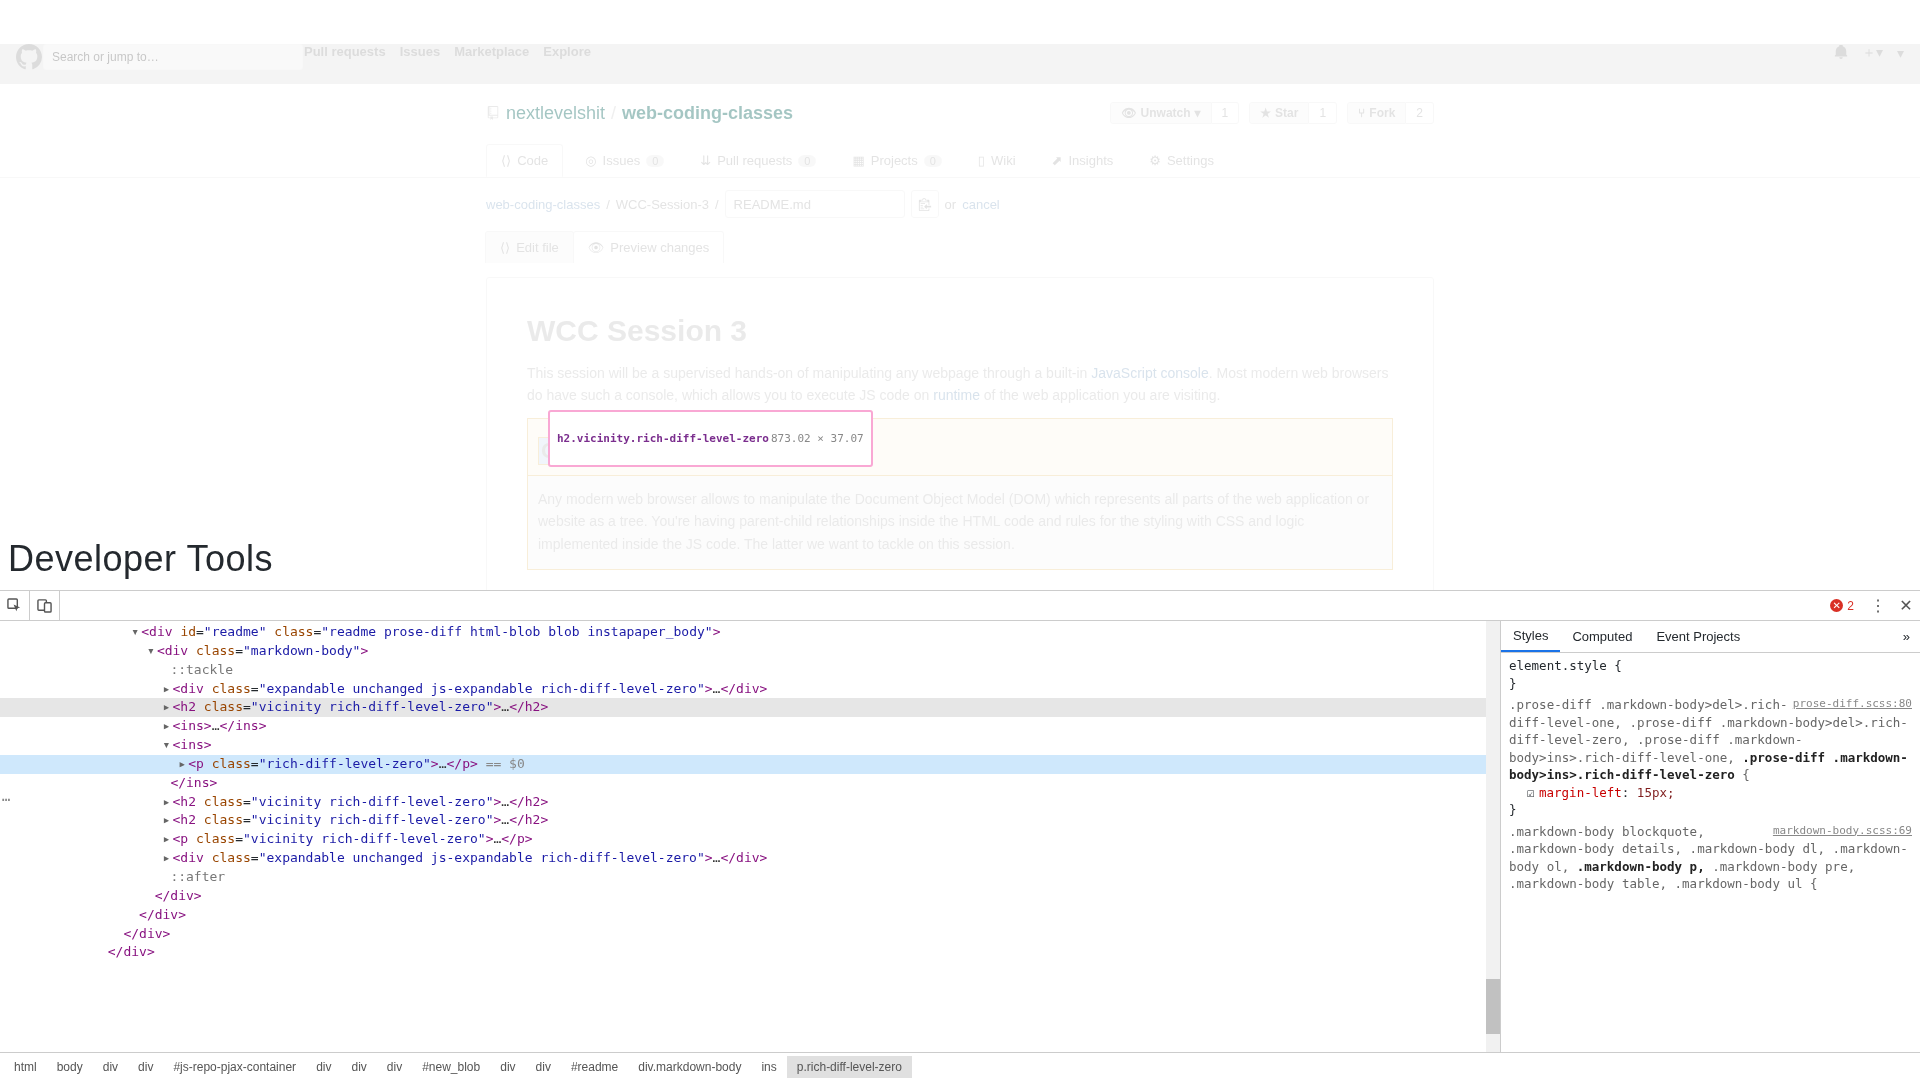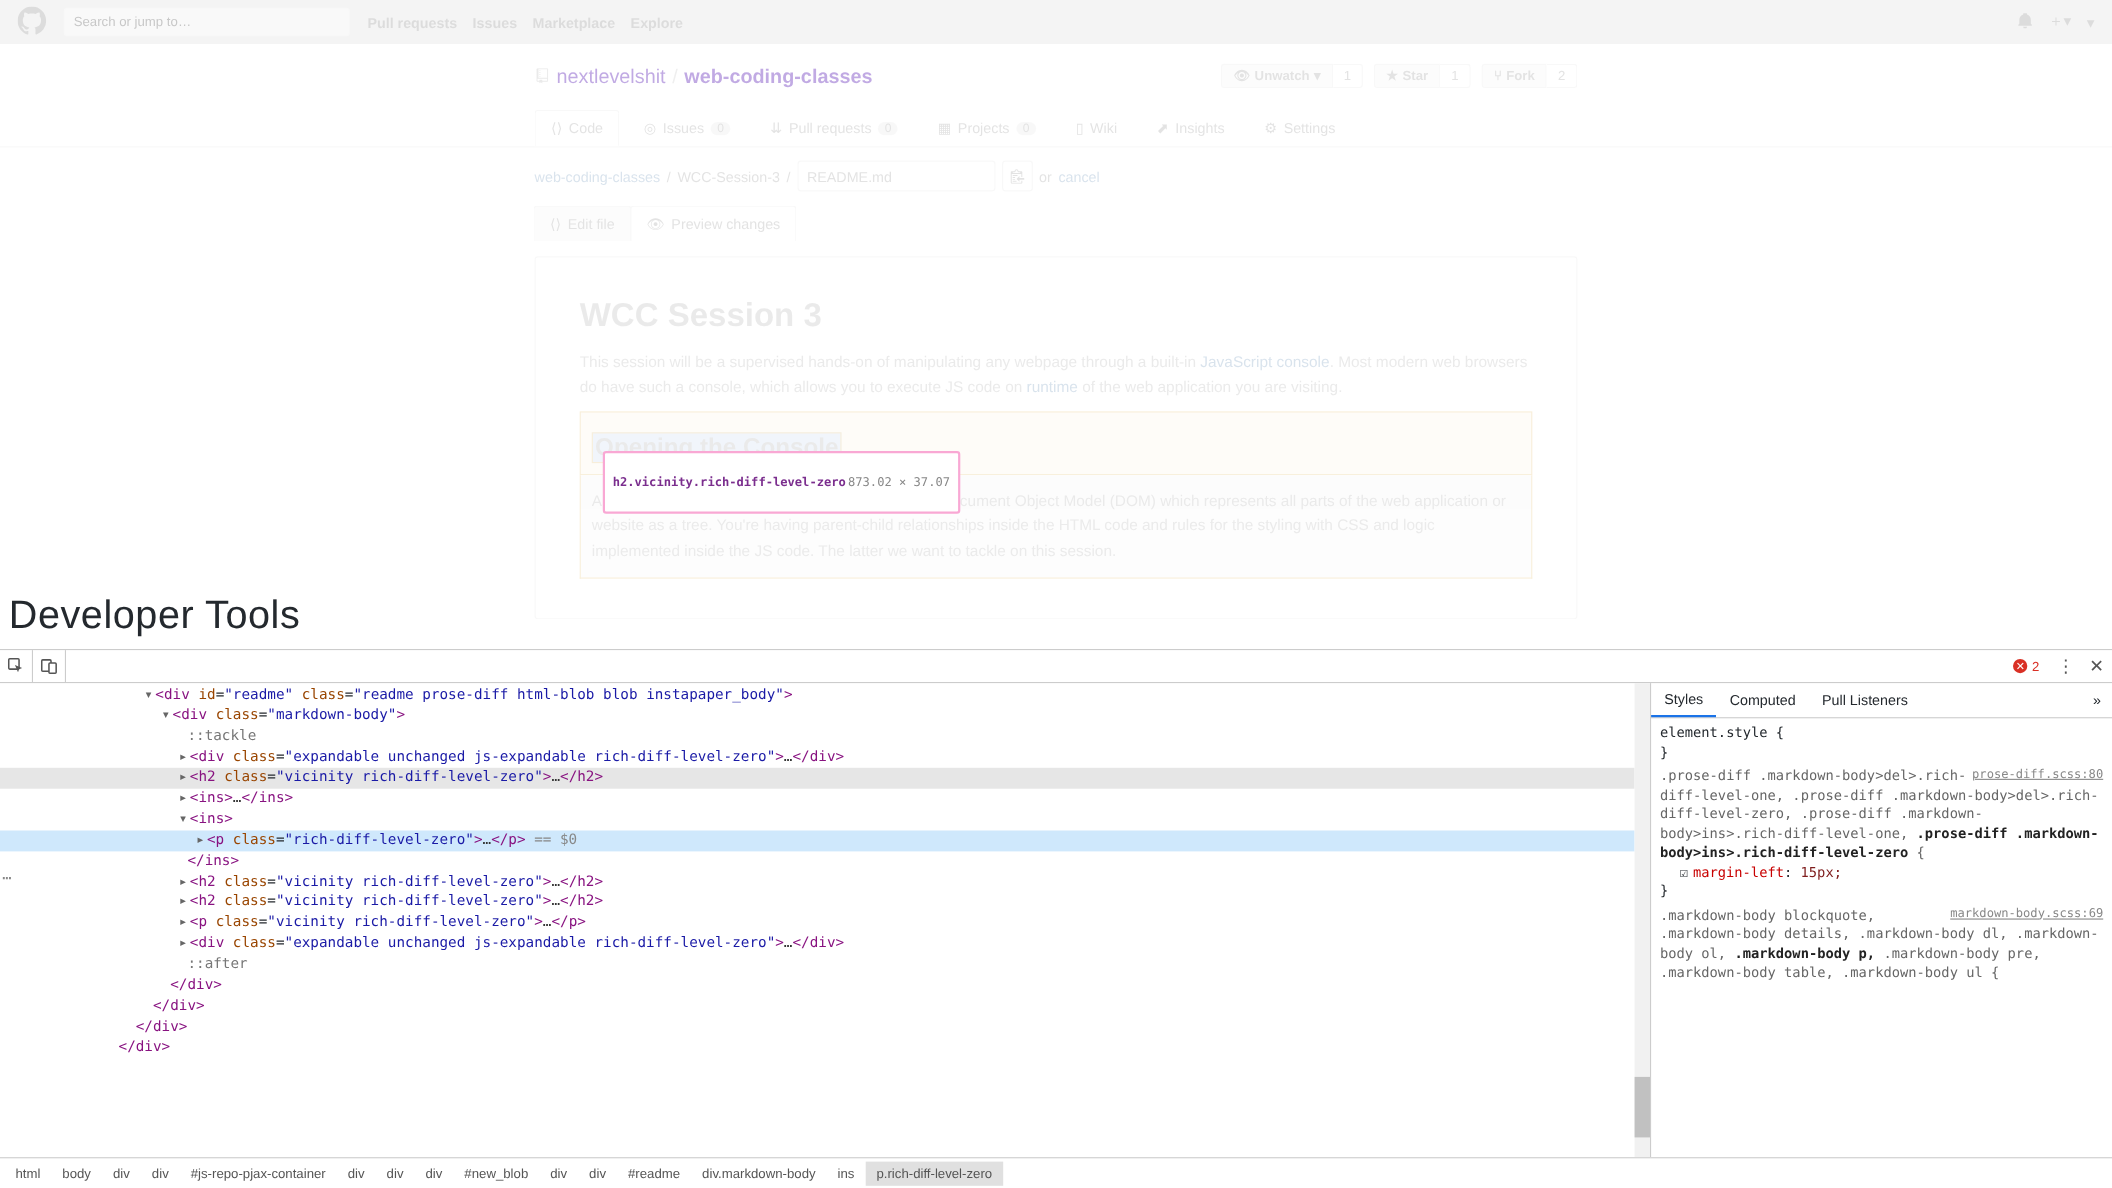--- a/index.html
+++ b/index.html
@@ -2,32 +2,32 @@
 <html><head>
 <meta charset="utf-8">
 <style>
 * { box-sizing: border-box; margin: 0; padding: 0; }
 body { font-family: -apple-system, BlinkMacSystemFont, "Segoe UI", Helvetica, Arial, sans-serif; font-size: 14px; background: #fff; color: #24292e; overflow: hidden; }
 
 
 .page-dim { opacity: 0.4; filter: grayscale(20%); }
 
 
-.gh-header { background: #e5e5e5; height: 40px; display: flex; align-items: center; padding: 0 16px; gap: 16px; font-size: 13px; color: #aaa; }
+.gh-header { background: #e5e5e5; height: 40px; display: flex; align-items: flex-start; padding: 0 16px; gap: 1px; font-size: 13px; color: #aaa; margin-top: 44px; }
 .gh-logo svg { width: 26px; height: 26px; fill: #aaa; }
 .gh-search { background: rgba(255,255,255,0.5); border: 1px solid #eee; border-radius: 3px; padding: 4px 8px; width: 260px; height: 26px; font-size: 12px; color: #888; }
 .gh-nav { display: flex; gap: 14px; font-weight: 600; }
 .gh-nav span { cursor: pointer; }
 .gh-right { margin-left: auto; display: flex; gap: 14px; align-items: center; font-size: 14px; }
 .gh-right svg { width: 14px; height: 14px; fill: #aaa; }
 
 
 .repo-head { max-width: 980px; margin: 0 auto; padding: 18px 16px 0; }
 .repo-title { display: flex; align-items: center; gap: 6px; font-size: 18px; color: #d8d8d8; }
-.repo-title .owner, .repo-title .name { color: #6d28d9; }
+.repo-title .owner, .repo-title .name { color: #0f766e; }
 .repo-title .name { font-weight: 600; }
 .repo-actions { margin-left: auto; display: flex; gap: 10px; font-size: 12px; }
 .repo-btn-group { display: flex; }
 .repo-btn { border: 1px solid #eee; background: #fafafa; padding: 3px 10px; border-radius: 3px 0 0 3px; color: #bbb; font-weight: 600; display: flex; align-items: center; gap: 4px; }
 .repo-count { border: 1px solid #eee; border-left: none; padding: 3px 10px; border-radius: 0 3px 3px 0; background: #fff; color: #bbb; }
 
 .repo-tabs { display: flex; gap: 8px; margin-top: 20px; font-size: 13px; color: #bbb; }
 .repo-tab { padding: 8px 14px; display: flex; align-items: center; gap: 6px; }
 .repo-tab.active { border: 1px solid #eee; border-bottom-color: #fff; border-radius: 3px 3px 0 0; }
 .counter { background: #f0f0f0; border-radius: 8px; padding: 0 6px; font-size: 11px; }
@@ -265,21 +265,21 @@
 <div class="dl">             <span class="t">&lt;/div&gt;</span></div>
     </div>
     <div class="dt-scroll-v">
         <div class="thumb"></div>
       </div>
 
     <div class="dt-styles">
       <div class="dt-styles-tabs">
         <div class="st active">Styles</div>
         <div class="st">Computed</div>
-        <div class="st">Pull Listeners</div>
+        <div class="st">Event Projects</div>
         <div class="chev">»</div>
       </div>
       <div class="dt-styles-content">
         <div class="css-block">
           <span>element.style {</span><br>
           <span>}</span>
         </div>
         <div class="css-block">
           <span class="css-src">prose-diff.scss:80</span>
           <span class="css-sel"><span>.prose-diff .markdown-body&gt;del&gt;.rich-diff-level-one, .prose-diff .markdown-body&gt;del&gt;.rich-diff-level-zero, .prose-diff .markdown-body&gt;ins&gt;.rich-diff-level-one, </span><span class="match">.prose-diff .markdown-body&gt;ins&gt;.rich-diff-level-zero</span><span> {</span></span>

